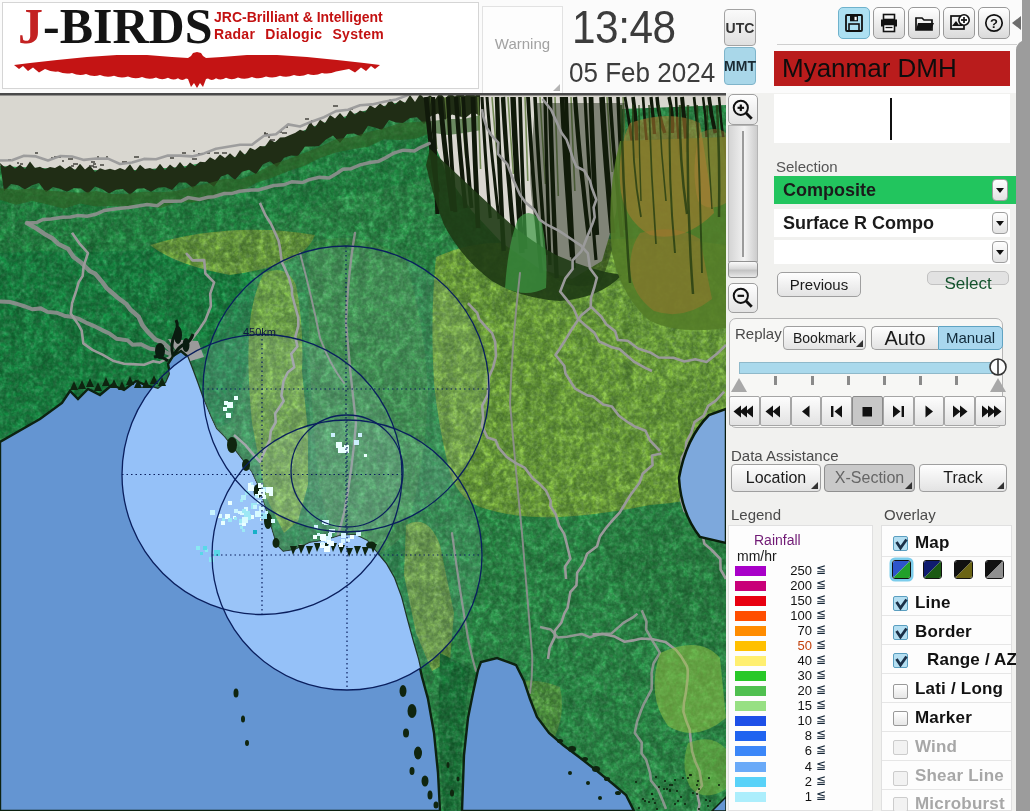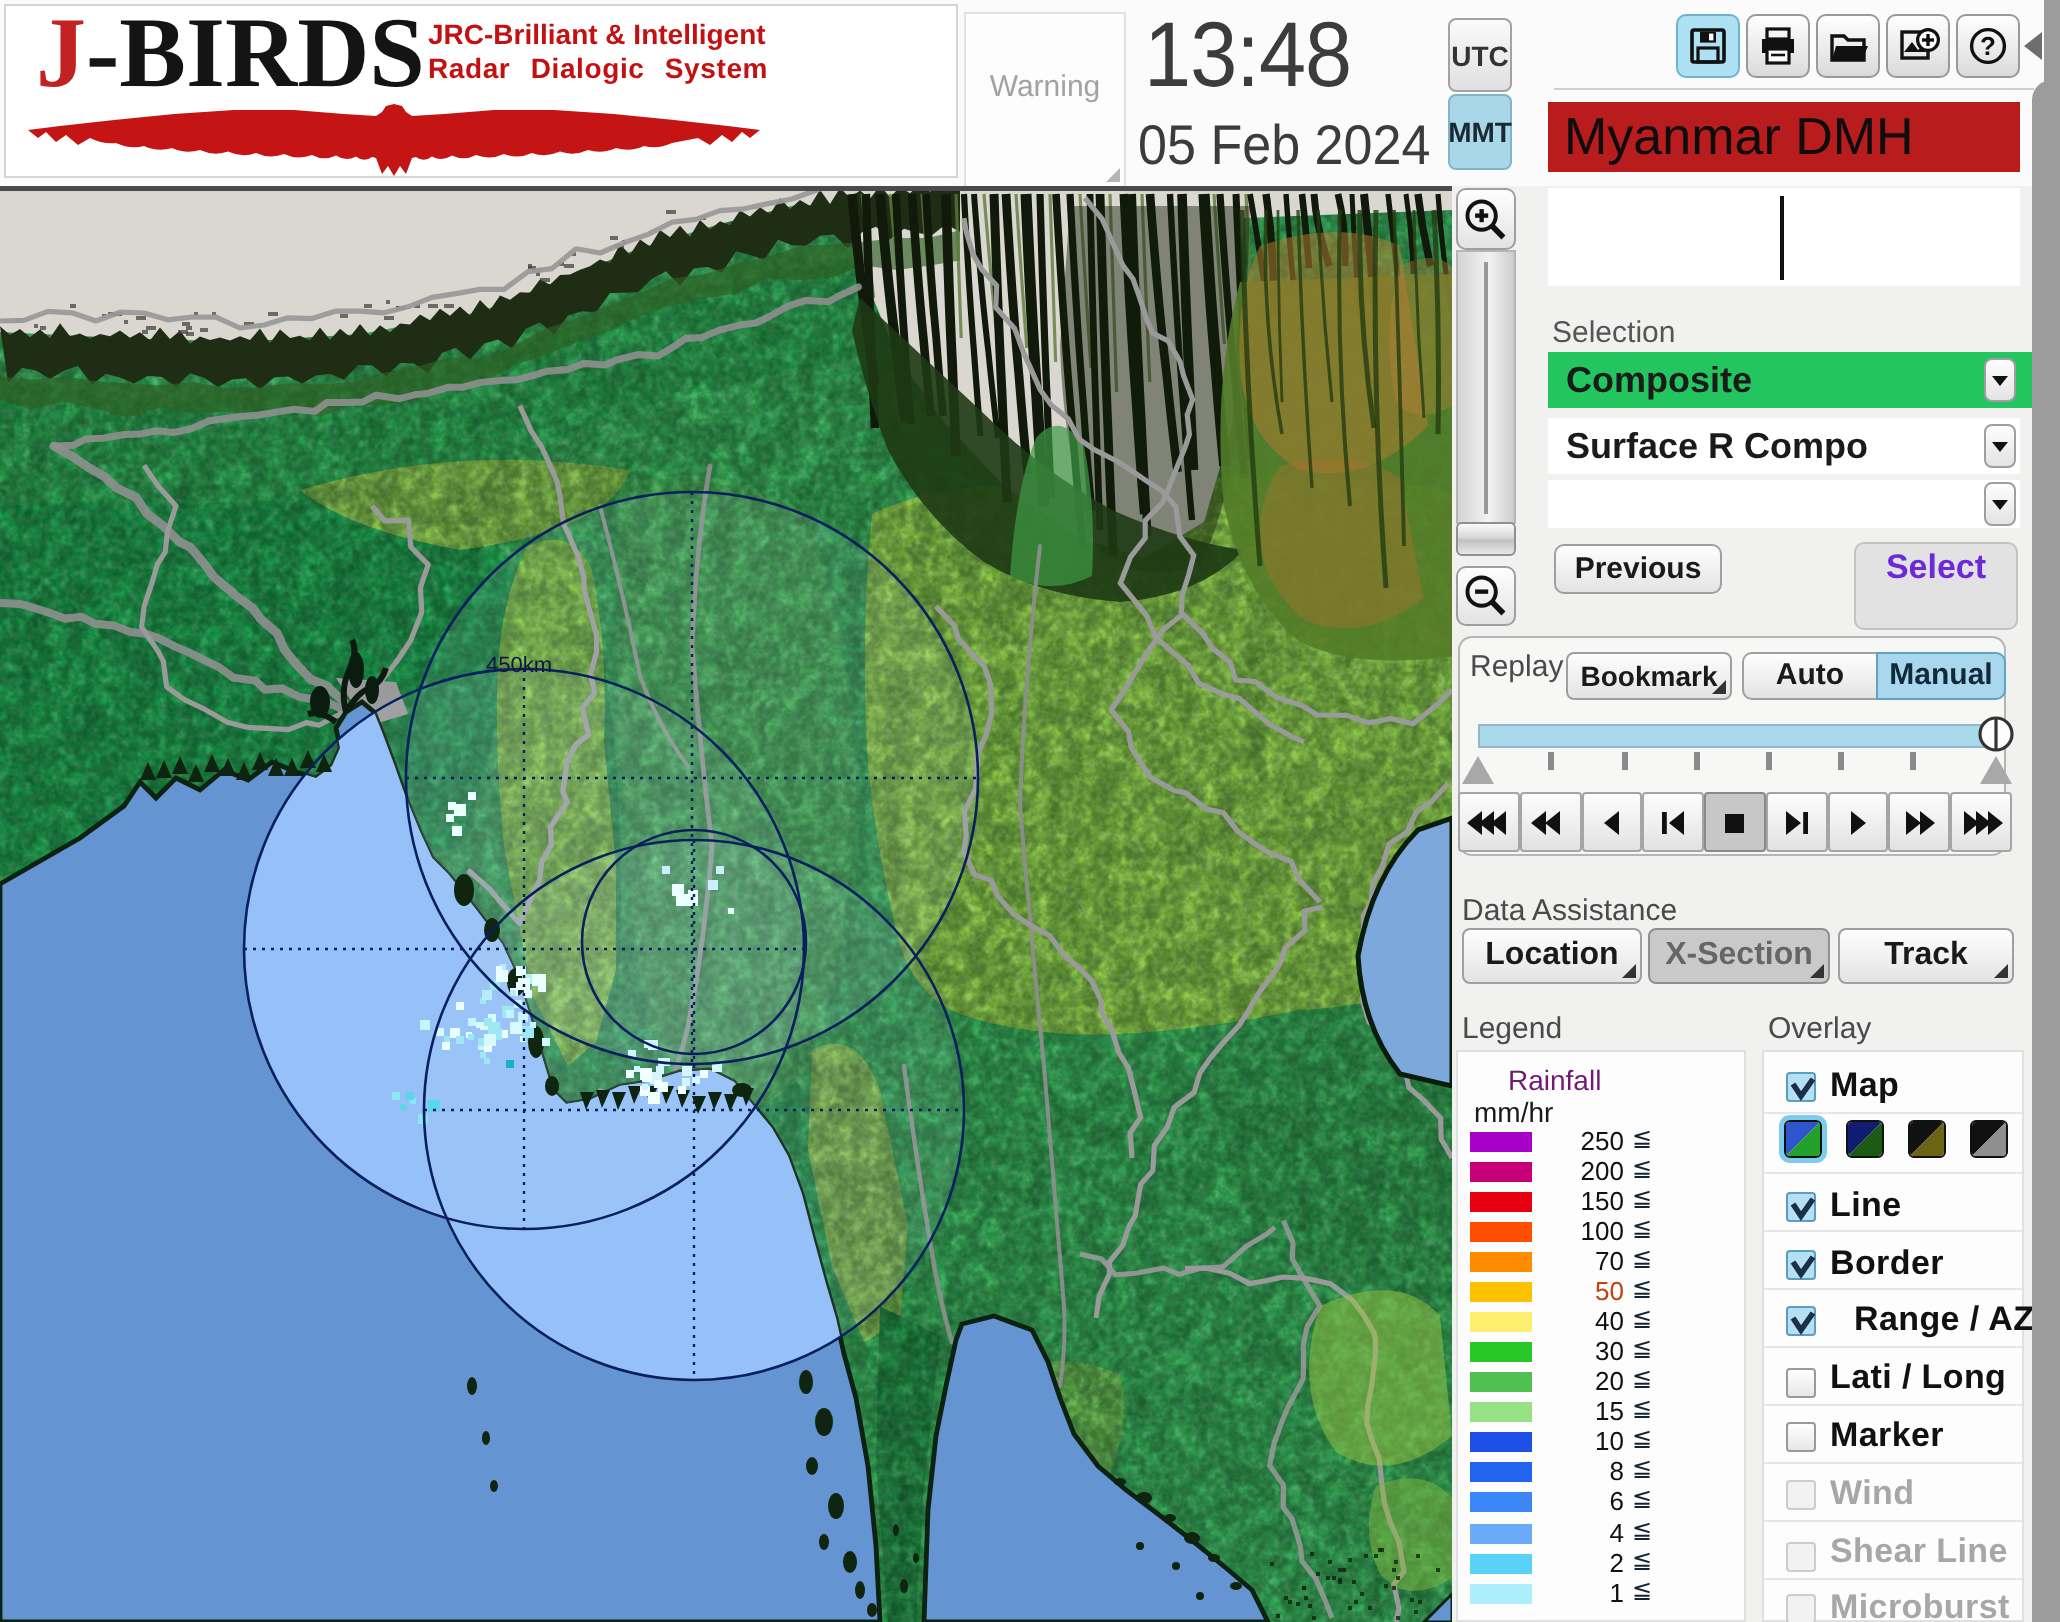--- a/index.html
+++ b/index.html
@@ -1,18 +1,18 @@
 <!DOCTYPE html>
 <html><head><meta charset="utf-8"><style>
 * { margin:0; padding:0; box-sizing:border-box; }
 html,body { width:1030px; height:811px; overflow:hidden; background:#f1f1ef;
   font-family:"Liberation Sans",sans-serif; position:relative; }
 .abs { position:absolute; }
 .btn { position:absolute; background:linear-gradient(#fefefe,#e3e3e3); border:1px solid #9f9f9f;
-  border-radius:4px; color:#1a1a1a; text-align:center;font-weight:bold; }
+  border-radius:4px; color:#1a1a1a; text-align:center; }
 .tbtn { position:absolute; width:32px; height:32px; border:1px solid #999; border-radius:5px;
   background:linear-gradient(#fff,#dadada); display:flex; align-items:center; justify-content:center; }
 .pbbtn { position:absolute; top:0; width:30.8px; height:30px; border:1px solid #a5a5a5;
   background:linear-gradient(#fdfdfd,#e2e2e2); border-radius:2px; display:flex; align-items:center; justify-content:center; }
 .cb { display:inline-block; width:15px; height:15px; border:1px solid #888; border-radius:2px; flex:0 0 15px; }
 .ovlab { font-size:17px; font-weight:700; color:#111; white-space:nowrap; letter-spacing:0.2px; }
 .lbl { position:absolute; font-size:14px; color:#4a4a4a; }
 </style></head><body>
 
 <div class="abs" style="left:0;top:0;width:1030px;height:93px;background:#fbfbfb"></div>
@@ -511,26 +511,26 @@
     </svg></div>
 <div class="abs" style="left:774px;top:209px;width:236px;height:28px;background:#fff"><span style="font-size:18px;font-weight:bold;color:#1b1b1b;margin-left:9px;line-height:28px">Surface R Compo</span></div>
 <div class="btn" style="left:992px;top:212px;width:16px;height:22px"><svg width="14" height="20">
       <path d="M3,8 L11,8 L7,13 Z" fill="#111"></path>
     </svg></div>
 <div class="abs" style="left:774px;top:240px;width:236px;height:24px;background:#fff"></div>
 <div class="btn" style="left:992px;top:241px;width:16px;height:22px"><svg width="14" height="20">
       <path d="M3,8 L11,8 L7,13 Z" fill="#111"></path>
     </svg></div>
 <div class="btn" style="left:777px;top:272px;width:84px;height:25px;font-size:15px;line-height:23px;border-radius:5px">Previous</div>
-<div class="btn" style="left:927px;top:271px;width:82px;height:44px;font-size:17px;line-height:24px;border-radius:5px;background:#e2e2e2;color:#6d28d9;border-color:#c2c2c2">Select</div>
+<div class="btn" style="left:927px;top:271px;width:82px;height:14px;font-size:17px;line-height:24px;border-radius:5px;background:#e2e2e2;color:#14532d;border-color:#c2c2c2">Select</div>
 
 <div class="abs" style="left:729px;top:318px;width:274px;height:110px;background:#f7f7f5;border:1px solid #b5b5b5;border-radius:7px"></div>
 <div class="lbl" style="left:735px;top:325px;font-size:15px">Replay</div>
 <div class="btn" style="left:783px;top:326px;width:83px;height:24px;font-size:14px;line-height:22px">Bookmark<span style="position:absolute;right:2px;bottom:2px;width:0;height:0;border-left:7px solid transparent;border-bottom:7px solid #333;"></span></div>
-<div class="btn" style="left:871px;top:326px;width:67px;height:24px;font-size:15px;line-height:22px;border-radius:5px 0 0 5px;border-right:none">Auto</div>
+<div class="btn" style="left:871px;top:326px;width:67px;height:24px;font-size:20px;line-height:22px;border-radius:5px 0 0 5px;border-right:none">Auto</div>
 <div class="btn" style="left:938px;top:326px;width:65px;height:24px;font-size:15px;line-height:22px;border-radius:0 5px 5px 0;background:#a9d7ee;border-color:#5fa3c2;color:#102a3a">Manual</div>
 <div class="abs" style="left:739px;top:362px;width:260px;height:12px;background:#aad9ec;border:1px solid #8fb9ca"></div>
 <svg class="abs" style="left:988px;top:357px" width="20" height="20">
     <circle cx="10" cy="10" r="8" fill="#fdfdfd" stroke="#333" stroke-width="1.6"></circle>
     <line x1="10" y1="2" x2="10" y2="18" stroke="#333" stroke-width="1.6"></line>
   </svg>
 <div class="abs" style="left:774px;top:376px;width:3px;height:9px;background:#8a8a8a"></div>
 <div class="abs" style="left:811px;top:376px;width:3px;height:9px;background:#8a8a8a"></div>
 <div class="abs" style="left:847px;top:376px;width:3px;height:9px;background:#8a8a8a"></div>
 <div class="abs" style="left:883px;top:376px;width:3px;height:9px;background:#8a8a8a"></div>

